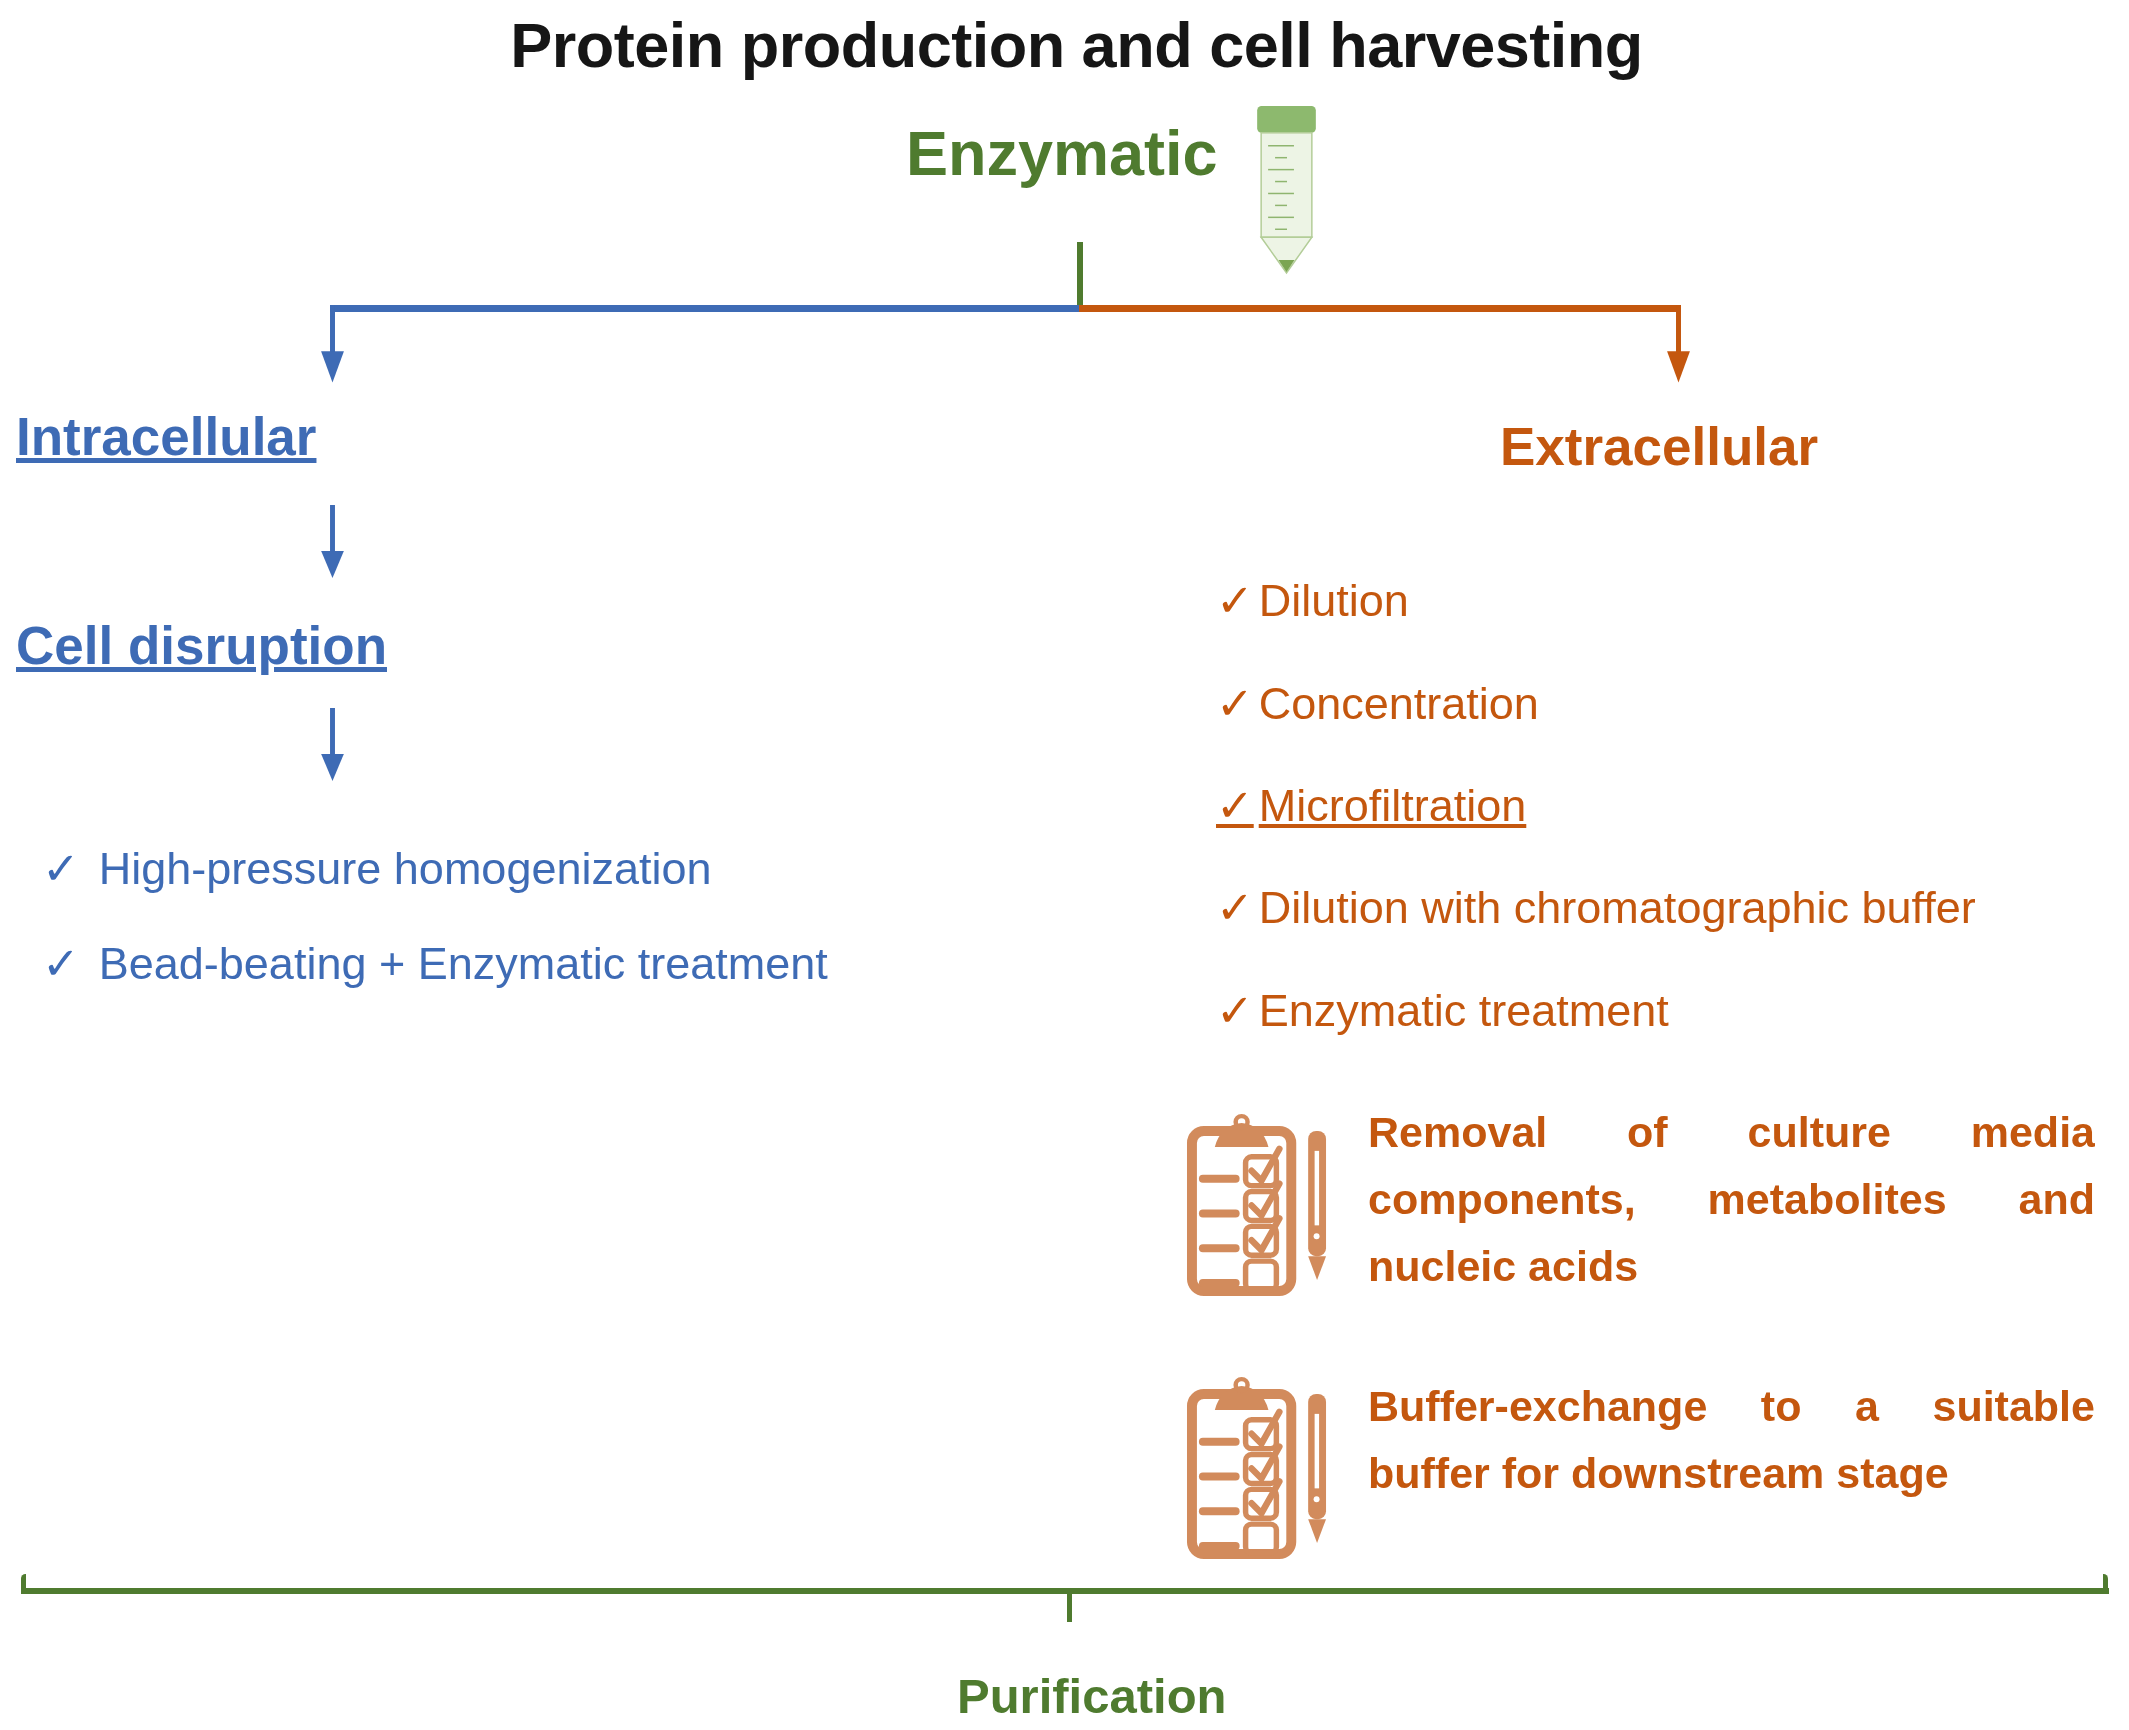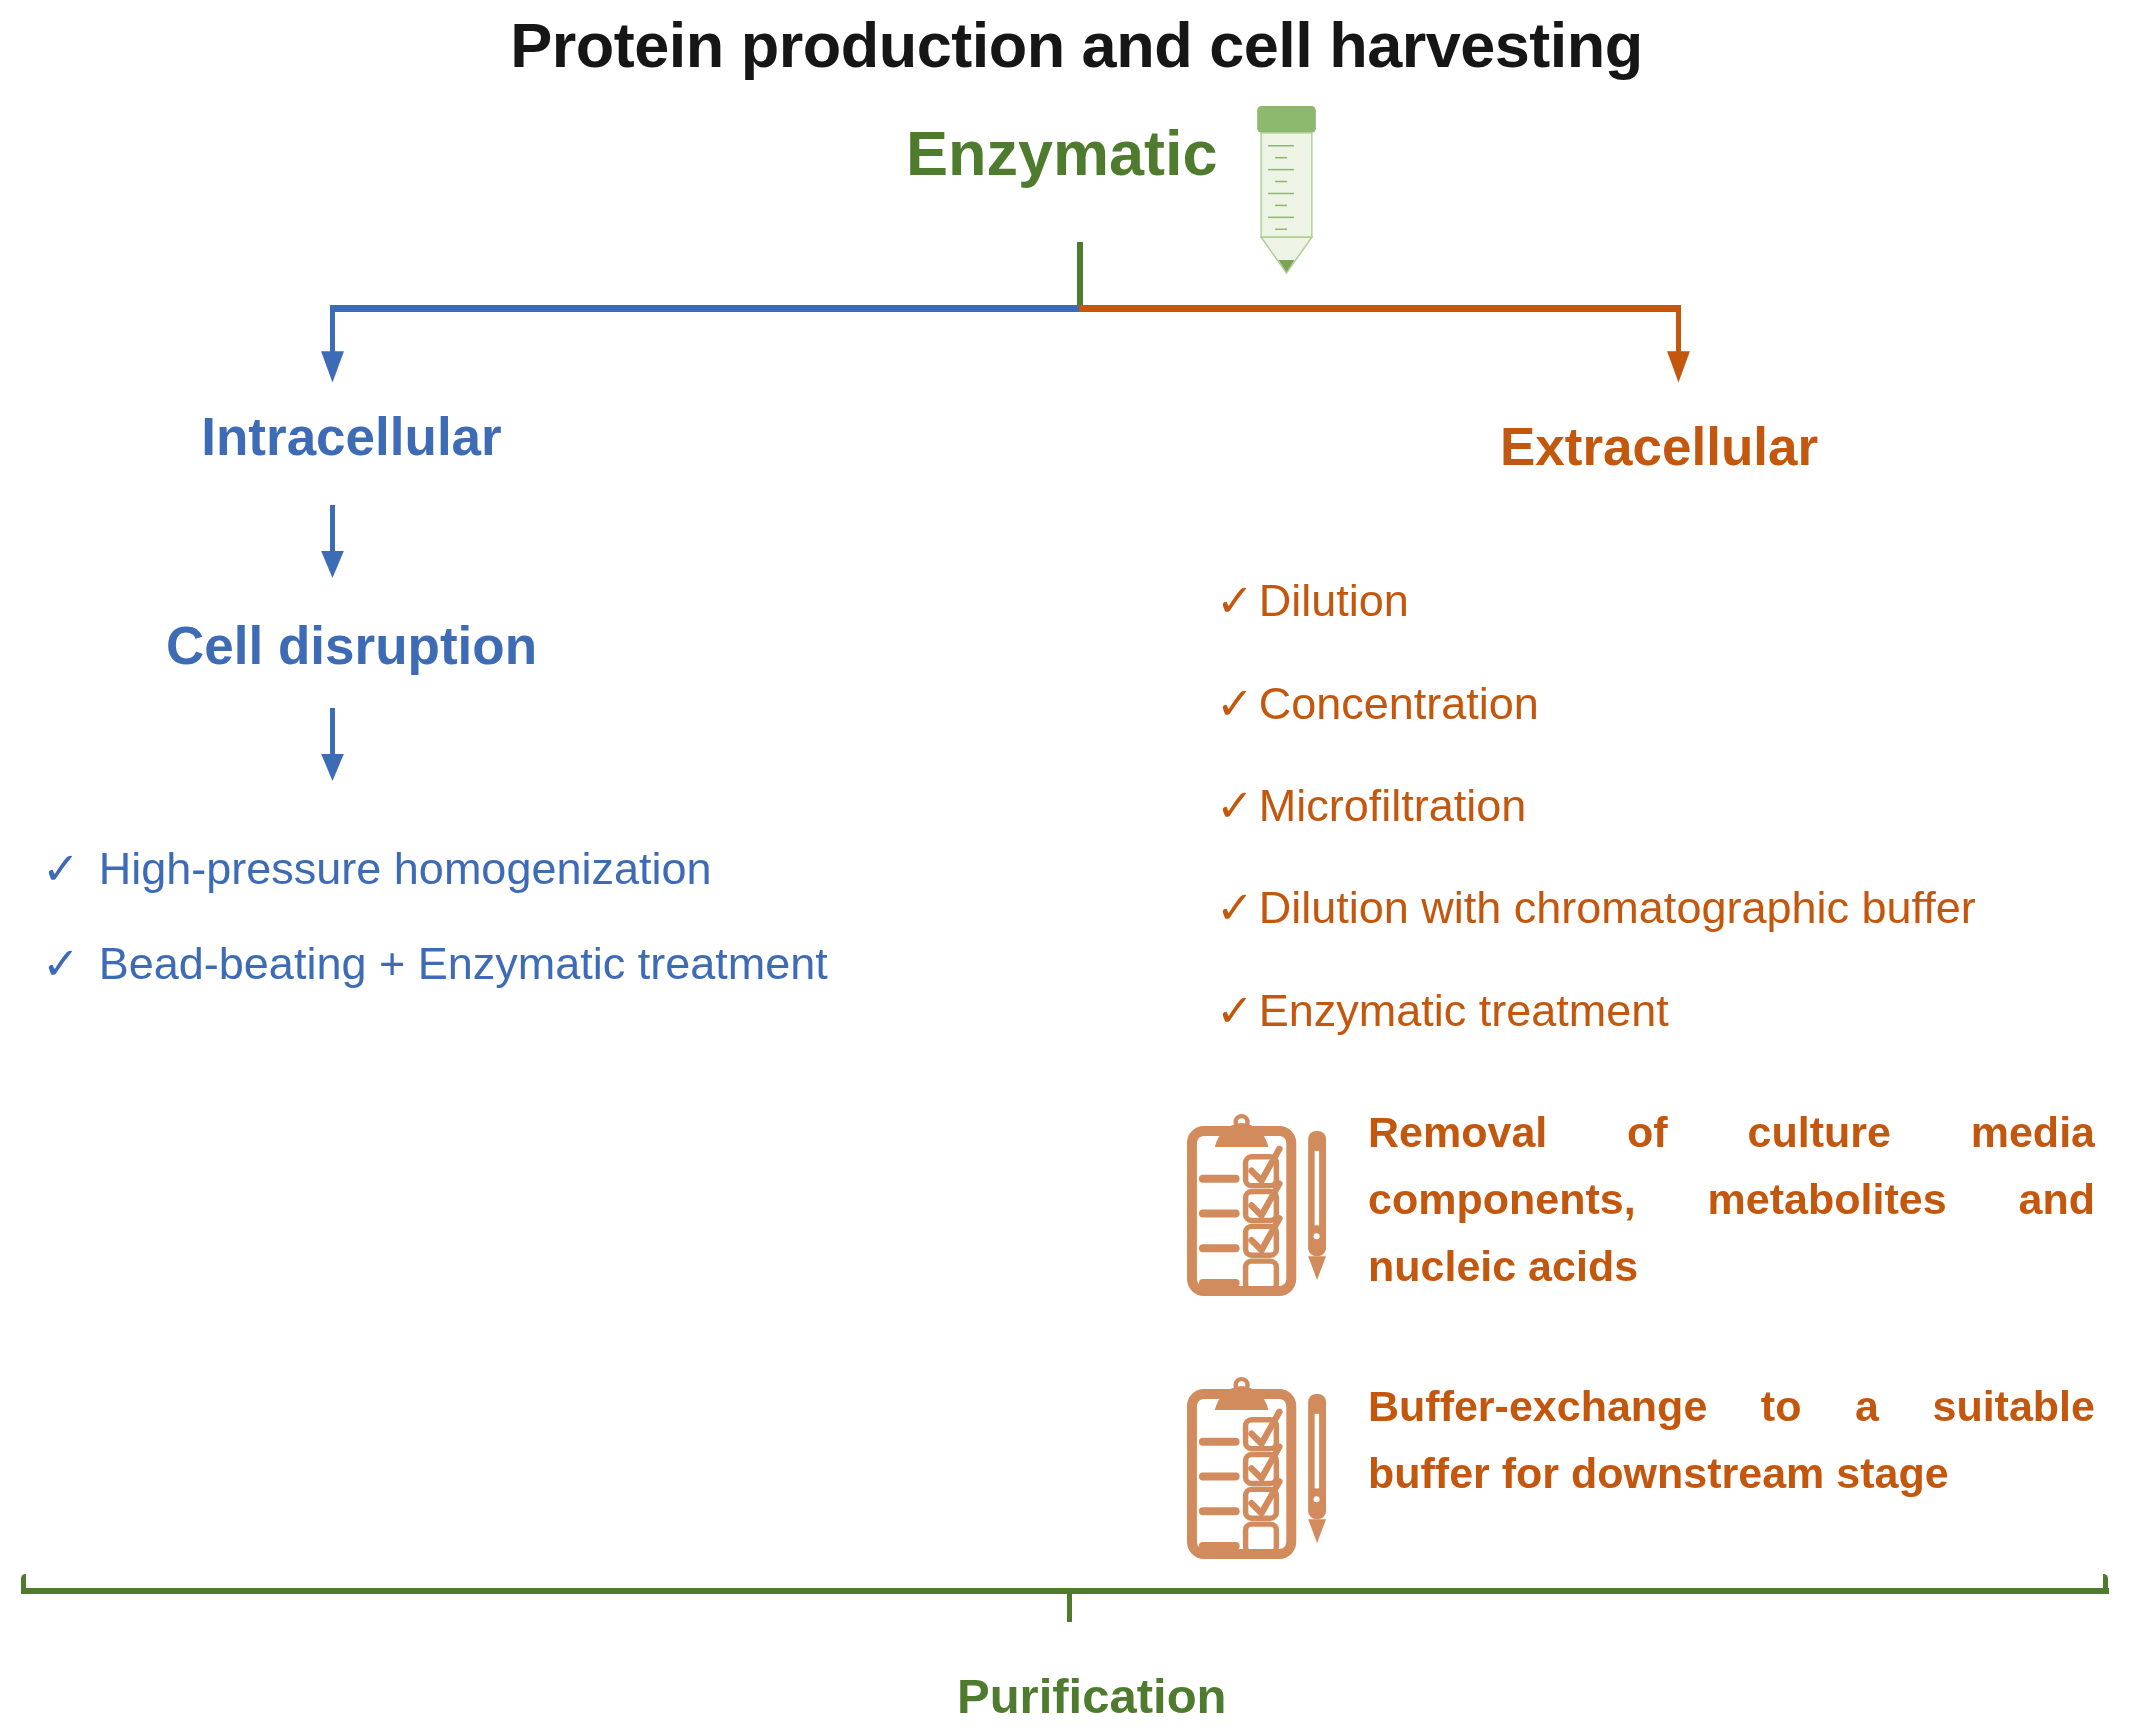--- a/index.html
+++ b/index.html
@@ -5,21 +5,21 @@
   html,body{margin:0;padding:0;background:#fff;}
   #canvas{
     position:relative;width:2129px;height:1731px;background:#fff;
     font-family:"Liberation Sans","DejaVu Sans",sans-serif;overflow:hidden;
   }
   .abs{position:absolute;}
   .title{left:0;top:14px;width:2129px;text-align:center;font-size:63px;font-weight:700;
          color:var(--ink);letter-spacing:-0.5px;line-height:1;padding-left:12px;}
   .stage-label{font-size:63px;font-weight:700;line-height:1;color:var(--green);white-space:nowrap;}
   .h-label{font-size:53px;font-weight:700;line-height:1;white-space:nowrap;}
-  .center-col{left:4px;width:695px;text-align:center;}
+  .center-col{left:16px;width:695px;text-decoration:underline;}
   .blue{color:var(--blue);}
   .orange{color:var(--orange);}
   .chk{font-size:45px;line-height:1;white-space:nowrap;}
   .chk .mark{font-family:"DejaVu Sans",sans-serif;}
   .chk.left-item .txt{margin-left:19px;}
   .chk.right-item .txt{margin-left:5px;}
   .bar{position:absolute;height:6.5px;}
   .bar.blue-bar{background:var(--blue);}
   .bar.orange-bar{background:var(--orange);}
   .stem{position:absolute;background:var(--green);}
@@ -105,21 +105,21 @@
   </div>
 
   <div class="abs h-label orange" style="left:1500px;top:420px;">Extracellular</div>
 
   <div class="abs chk orange right-item" style="left:1216px;top:578px;">
     <span class="mark">✓</span><span class="txt">Dilution</span>
   </div>
   <div class="abs chk orange right-item" style="left:1216px;top:681px;">
     <span class="mark">✓</span><span class="txt">Concentration</span>
   </div>
-  <div class="abs chk orange right-item" style="left:1216px;top:783px;">
+  <div class="abs chk orange right-item" style="left:1216px;top:783px;text-decoration:underline;">
     <span class="mark">✓</span><span class="txt">Microfiltration</span>
   </div>
   <div class="abs chk orange right-item" style="left:1216px;top:885px;">
     <span class="mark">✓</span><span class="txt">Dilution with chromatographic buffer</span>
   </div>
   <div class="abs chk orange right-item" style="left:1216px;top:988px;">
     <span class="mark">✓</span><span class="txt">Enzymatic treatment</span>
   </div>
 
   <svg class="abs" style="left:1186px;top:1111px;" width="145" height="189" viewBox="0 0 292 380">

